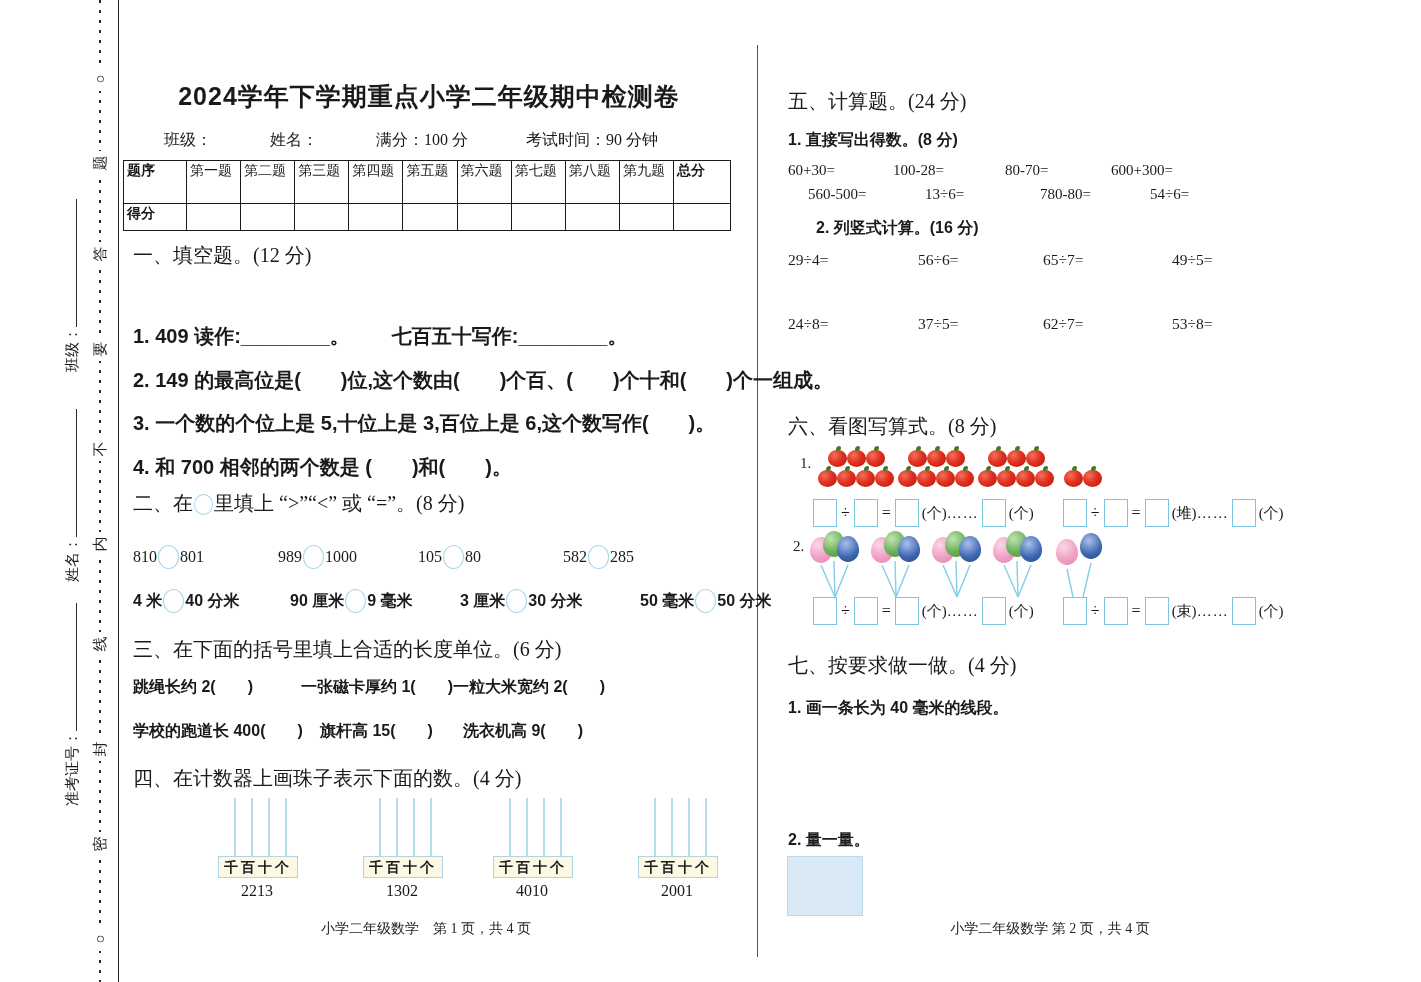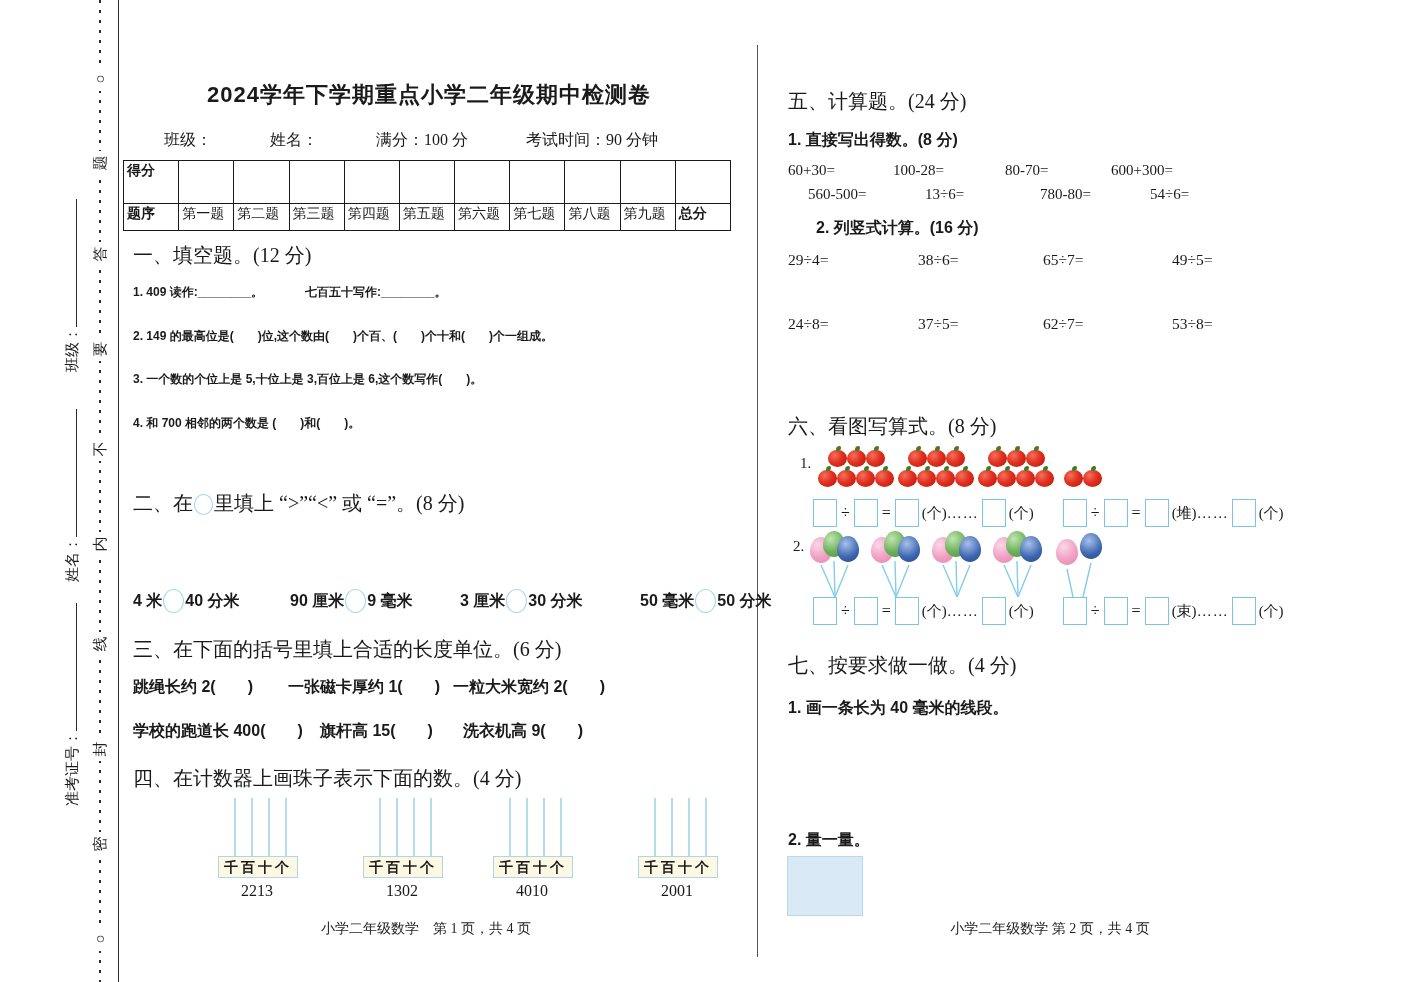--- a/index.html
+++ b/index.html
@@ -12,47 +12,47 @@
              background:repeating-linear-gradient(to bottom,#2a2a2a 0 3px,transparent 3px 10px);}
   .seal-char{position:absolute;left:88px;width:24px;height:22px;line-height:22px;text-align:center;
              background:#fff;transform:rotate(-90deg);font-size:15px;color:#222;}
   .margin-label{position:absolute;left:62px;font-size:15px;white-space:nowrap;
                 transform-origin:0 0;transform:rotate(-90deg);height:20px;}
   .margin-label .mline{display:inline-block;width:128px;height:14px;border-bottom:1px solid #2a2a2a;}
   #ml-class{top:372px;} #ml-name{top:582px;} #ml-examno{top:806px;}
   
   #page-divider{position:absolute;left:757px;top:45px;width:1px;height:912px;background:#555;}
   
-  #p1-title{position:absolute;left:123px;top:80px;width:612px;text-align:center;font-size:22px;
+  #p1-title{position:absolute;left:123px;top:80px;width:612px;text-align:center;font-size:25px;
             font-weight:bold;letter-spacing:1px;font-family:"Liberation Sans","DejaVu Sans",sans-serif;}
   #info{position:absolute;left:164px;top:130px;display:flex;font-size:16px;}
   #info span{margin-right:58px;white-space:nowrap;}
   #score-table{position:absolute;left:123px;top:160px;border-collapse:collapse;table-layout:fixed;
                width:608px;font-size:14px;line-height:1.25;}
   #score-table td{border:1px solid #1a1a1a;padding:1px 3px;vertical-align:top;overflow:hidden;}
   #score-table tr:first-child td{height:40px;}
   #score-table tr:last-child td{height:24px;}
   .bold-cell{font-weight:bold;font-family:"Liberation Sans","DejaVu Sans",sans-serif;}
   .sec-h{position:absolute;font-size:20px;white-space:nowrap;}
-  .item{position:absolute;left:133px;font-size:12px;font-weight:bold;white-space:nowrap;
-        font-family:"Liberation Sans","DejaVu Sans",sans-serif;}
+  .item{position:absolute;left:133px;font-size:20px;font-weight:bold;white-space:nowrap;
+        font-family:"Liberation Sans","DejaVu Sans",sans-serif;margin-top:39px;}
   #s1-i1{display:flex;gap:42px;}
   .ellipse{display:inline-block;width:19px;height:22px;border:1.5px solid #a5d7ea;border-radius:50%;
            margin:0 1px;vertical-align:-7px;background:#fff;}
   .ellipse.sm{width:17px;height:19px;vertical-align:-5px;}
   .cmp-row{position:absolute;left:133px;display:flex;font-size:16px;}
   .cmp-cell{white-space:nowrap;}
   #cmp-row1 .cmp-cell:nth-child(1){width:145px;}#cmp-row1 .cmp-cell:nth-child(2){width:140px;}
   #cmp-row1 .cmp-cell:nth-child(3){width:145px;}
   #cmp-row2{font-weight:bold;font-family:"Liberation Sans","DejaVu Sans",sans-serif;gap:20px;}
   #cmp-row2 .cmp-cell:nth-child(1){width:137px;}#cmp-row2 .cmp-cell:nth-child(2){width:150px;}
   #cmp-row2 .cmp-cell:nth-child(3){width:160px;}
   .u-row{position:absolute;left:133px;display:flex;font-size:16px;font-weight:bold;
          font-family:"Liberation Sans","DejaVu Sans",sans-serif;}
-  #u-row1 span:nth-child(1){width:155px;}#u-row1 span:nth-child(2){width:165px;}
+  #u-row1 span:nth-child(1){width:155px;}#u-row1 span:nth-child(2){width:165px;text-align:right;}
   #u-row2 span:nth-child(1){width:187px;}#u-row2 span:nth-child(2){width:143px;}
   
   #counters{position:absolute;left:123px;top:798px;width:612px;height:110px;}
   .counter{position:absolute;top:0;width:82px;height:110px;margin-left:38px;}
   .rod{position:absolute;top:0;width:2px;height:58px;background:#b5dcea;}
   .cbox{position:absolute;top:58px;left:0;width:78px;height:20px;border:1px solid #aed6e4;background:#fcf8e3;
         font-family:"Liberation Sans","DejaVu Sans",sans-serif;font-weight:bold;font-size:14px;
         text-align:center;line-height:20px;letter-spacing:3px;}
   .cnum{position:absolute;top:84px;left:-6px;width:90px;text-align:center;font-size:16px;}
   .footer{position:absolute;font-size:14px;color:#222;text-align:center;white-space:nowrap;}
@@ -121,60 +121,66 @@
   <div id="info">
     <span>班级：</span>
     <span>姓名：</span>
     <span>满分：100 分</span>
     <span>考试时间：90 分钟</span>
   </div>
 
   <table id="score-table">
     <tbody>
         <tr>
+      <td class="bold-cell" style="width:56px">题序</td>
+      <td>第一题</td>
+      <td>第二题</td>
+      <td>第三题</td>
+      <td>第四题</td>
+      <td>第五题</td>
+      <td>第六题</td>
+      <td>第七题</td>
+      <td>第八题</td>
+      <td>第九题</td>
+      <td class="bold-cell" style="width:50px">总分</td>
+    </tr>
+    <tr>
       <td class="bold-cell">得分</td>
       <td></td>
           <td></td>
       <td></td>
           <td></td>
       <td></td>
           <td></td>
       <td></td>
           <td></td>
       <td></td>
           <td></td>
     </tr>
-    <tr>
-      <td class="bold-cell" style="width:56px">题序</td>
-      <td>第一题</td>
-      <td>第二题</td>
-      <td>第三题</td>
-      <td>第四题</td>
-      <td>第五题</td>
-      <td>第六题</td>
-      <td>第七题</td>
-      <td>第八题</td>
-      <td>第九题</td>
-      <td class="bold-cell" style="width:50px">总分</td>
-    </tr>
   </tbody>
     </table>
 
   <div class="sec-h" style="left:133px;top:242px">一、填空题。(12 分)</div>
   <div id="s1-i1" class="item" style="top:284px">
     <span>1. 409 读作:________。</span>
     <span>七百五十写作:________。</span>
   </div>
   <div class="item" style="top:328px">2. 149 的最高位是(　　)位,这个数由(　　)个百、(　　)个十和(　　)个一组成。</div>
   <div class="item" style="top:371px">3. 一个数的个位上是 5,十位上是 3,百位上是 6,这个数写作(　　)。</div>
   <div class="item" style="top:415px">4. 和 700 相邻的两个数是 (　　)和(　　)。</div>
 
   <div class="sec-h" style="left:133px;top:490px">
     <span>二、在</span><span class="ellipse sm"></span><span>里填上 “&gt;”“&lt;” 或 “=”。(8 分)</span>
   </div>
+  <div id="cmp-row1" class="cmp-row" style="top:545px">
+      <span class="cmp-cell"><span>810</span><span class="ellipse"></span><span>801</span></span>
+      <span class="cmp-cell"><span>989</span><span class="ellipse"></span><span>1000</span></span>
+      <span class="cmp-cell"><span>105</span><span class="ellipse"></span><span>80</span></span>
+      <span class="cmp-cell"><span>582</span><span class="ellipse"></span><span>285</span></span>
+    </div>
   <div id="cmp-row2" class="cmp-row" style="top:589px">
       <span class="cmp-cell"><span>4 米</span><span class="ellipse"></span><span>40 分米</span></span>
       <span class="cmp-cell"><span>90 厘米</span><span class="ellipse"></span><span>9 毫米</span></span>
       <span class="cmp-cell"><span>3 厘米</span><span class="ellipse"></span><span>30 分米</span></span>
       <span class="cmp-cell"><span>50 毫米</span><span class="ellipse"></span><span>50 分米</span></span>
     </div>
 
   <div class="sec-h" style="left:133px;top:636px">三、在下面的括号里填上合适的长度单位。(6 分)</div>
   <div id="u-row1" class="u-row" style="top:677px">
     <span>跳绳长约 2(　　)</span>
@@ -237,21 +243,21 @@
   </div>
   <div id="m-row2" class="m-row">
     <span>560-500=</span>
     <span>13÷6=</span>
     <span>780-80=</span>
     <span>54÷6=</span>
   </div>
   <div class="sub-h" style="left:816px;top:218px">2. 列竖式计算。(16 分)</div>
   <div id="v-row1" class="m-row">
     <span>29÷4=</span>
-    <span>38÷6=</span>
+    <span>56÷6=</span>
     <span>65÷7=</span>
     <span>49÷5=</span>
   </div>
   <div id="v-row2" class="m-row">
     <span>24÷8=</span>
     <span>37÷5=</span>
     <span>62÷7=</span>
     <span>53÷8=</span>
   </div>
 

